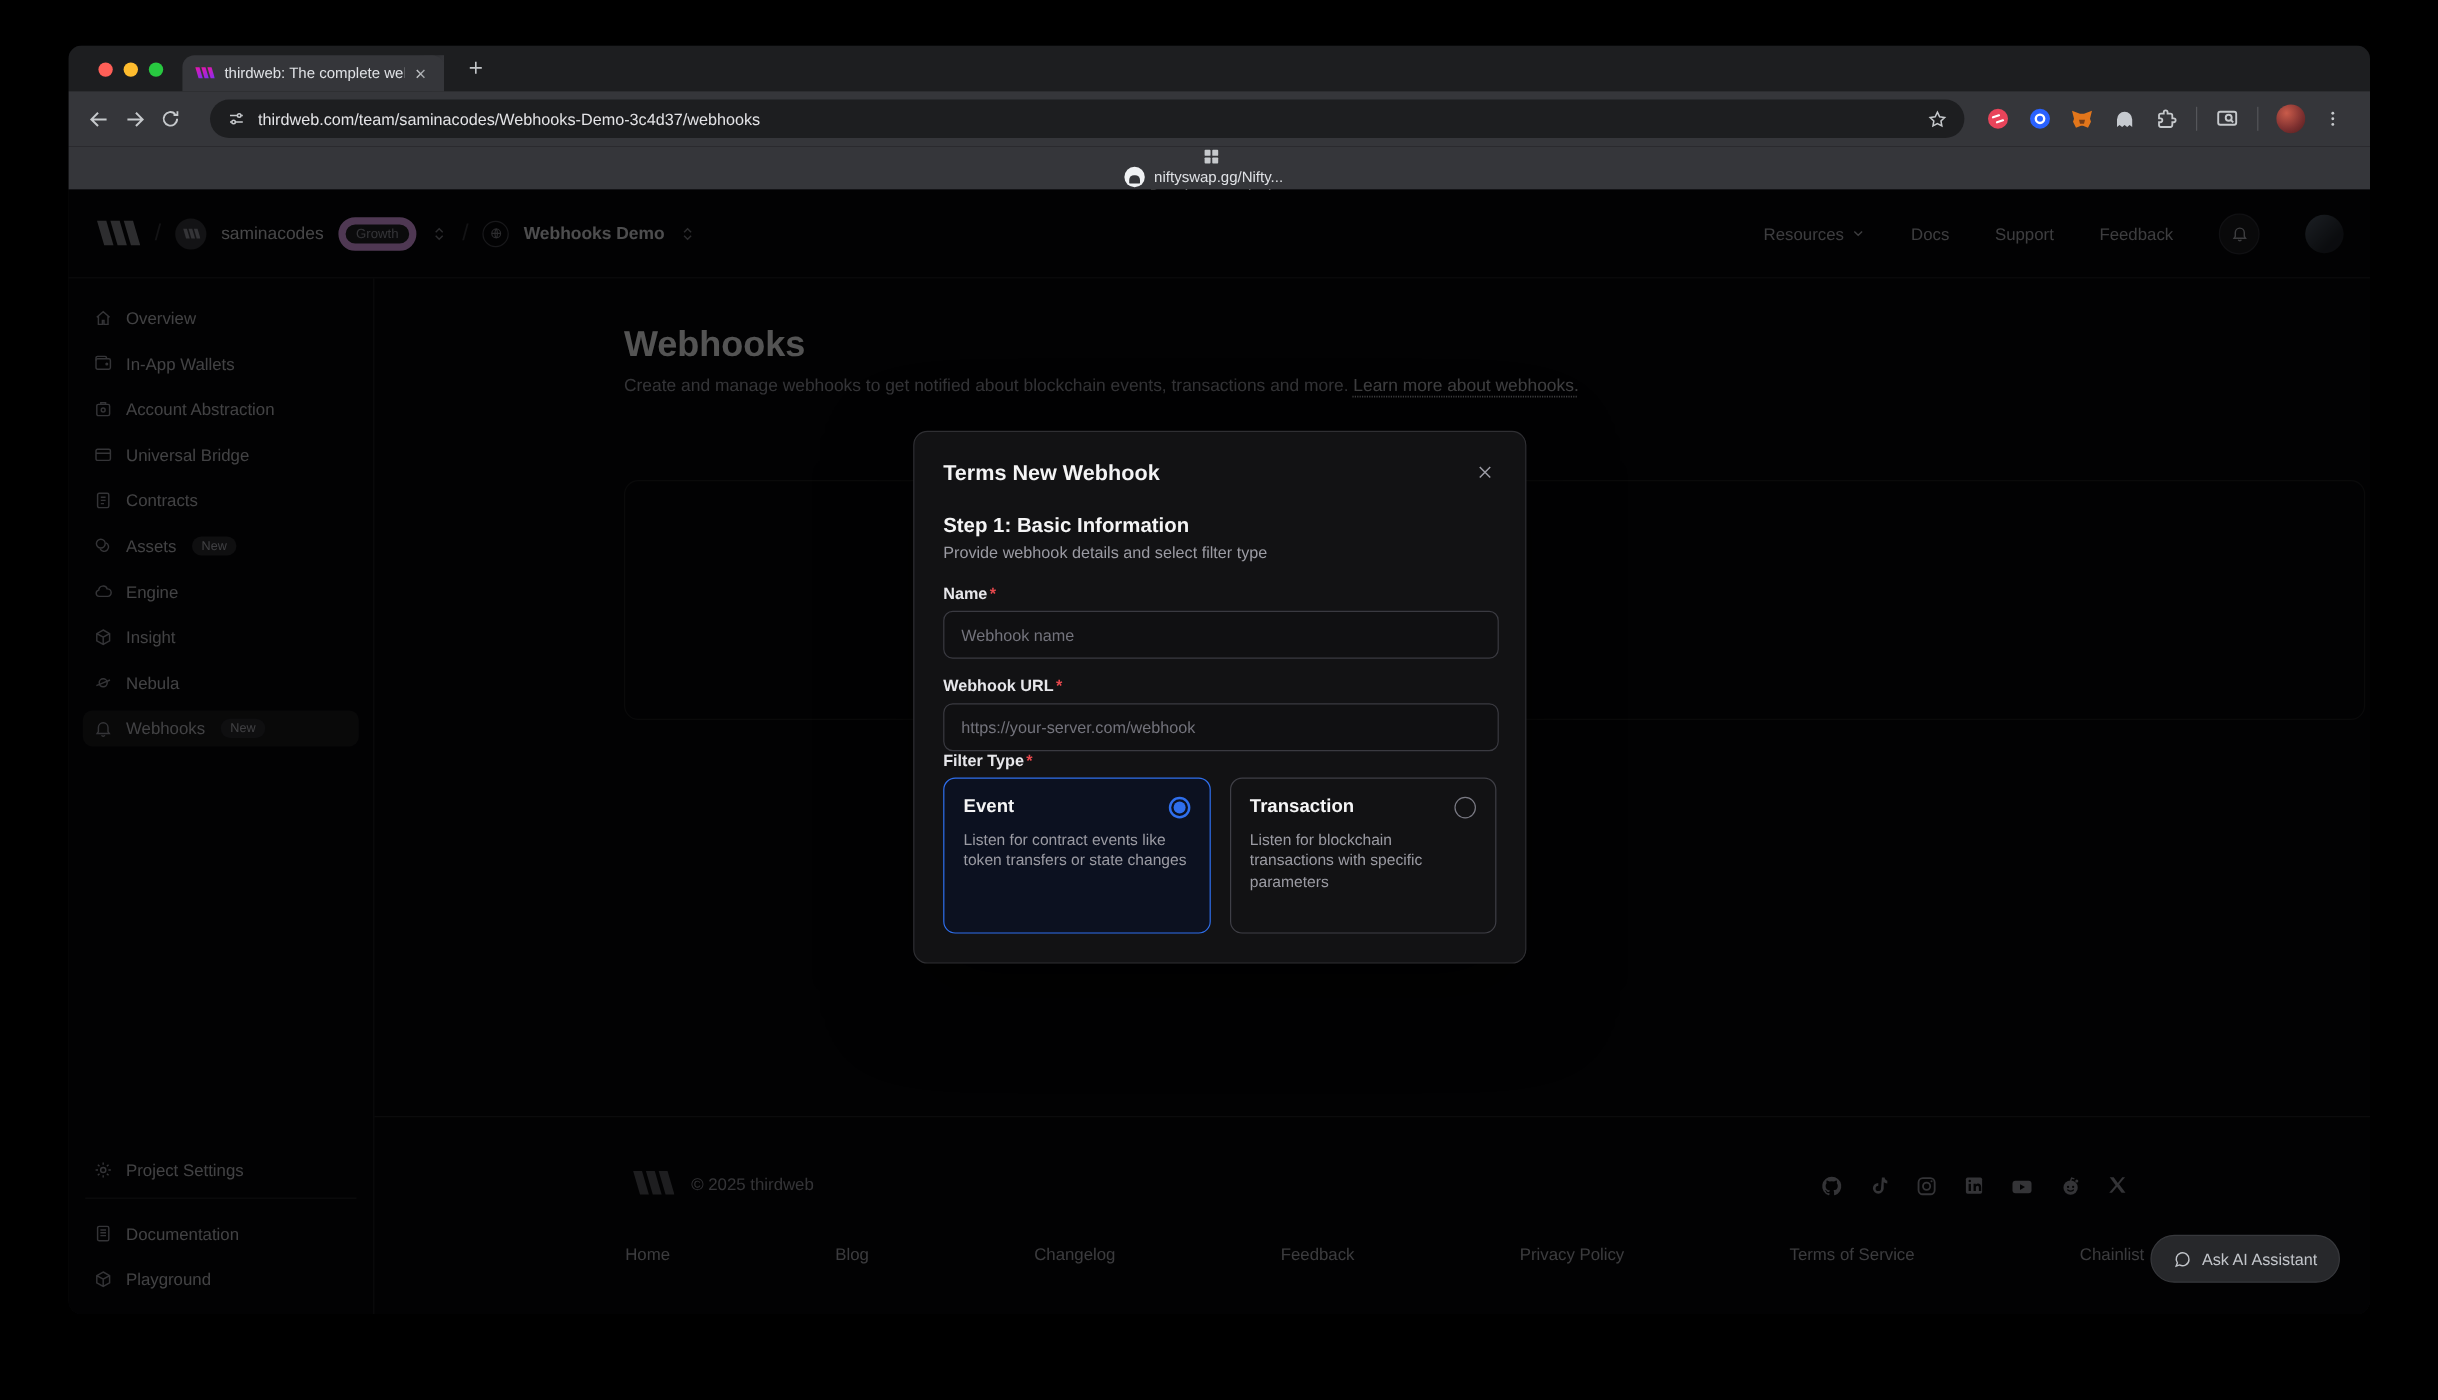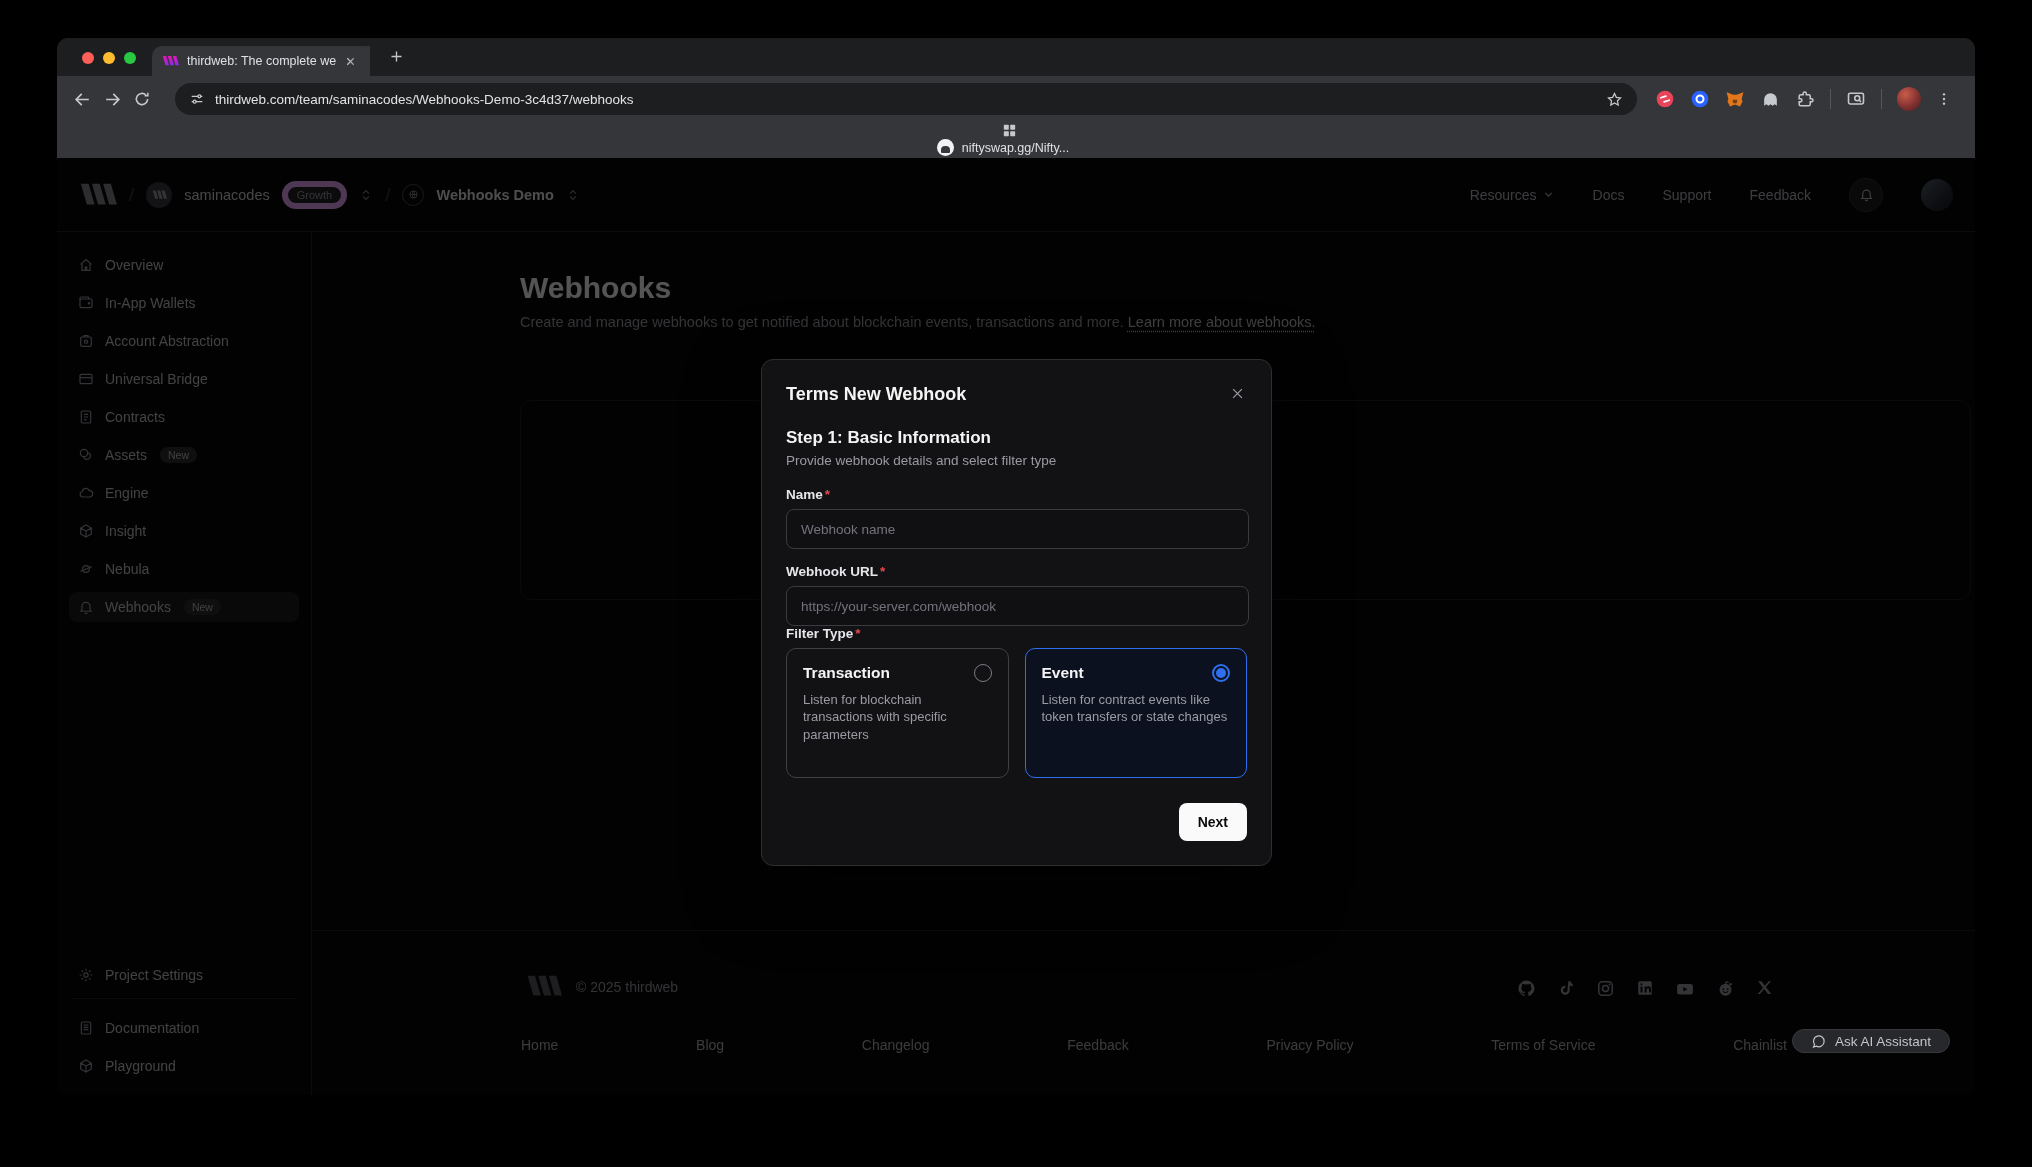--- a/index.html
+++ b/index.html
@@ -83,21 +83,21 @@
   .page-desc a { color:#c0c0c6; text-decoration:underline dotted; text-underline-offset:4px; }
   .empty-card { position:absolute; left:463px; top:242px; right:4px; height:200px;
     border:1px solid rgba(255,255,255,0.09); border-radius:12px; }
 
   
   .app-footer { position:absolute; left:255px; right:0; top:772px; bottom:0; border-top:1px solid #222227; }
   .foot-brand { position:absolute; left:214px; top:44px; display:flex; align-items:center; gap:14px; color:#9d9da6; font-size:14px; }
   .foot-social { position:absolute; right:202px; top:48px; display:flex; gap:21px; color:#9d9da6; }
   .foot-links { position:absolute; left:209px; right:188px; top:106px; display:flex; justify-content:space-between; }
   .foot-links a { color:#b4b4bb; font-size:14px; text-decoration:none; }
-  .ai-btn { position:absolute; right:25px; top:98px; height:24px; z-index:12; display:flex; align-items:center; gap:9px;
+  .ai-btn { position:absolute; right:25px; top:98px; height:40px; z-index:12; display:flex; align-items:center; gap:9px;
     background:#27282b; border:1px solid #37383c; border-radius:999px; padding:0 18px; color:#c2c5ca; font-size:13.5px; }
 
   
   .dim { position:absolute; inset:0; background:rgba(0,0,0,0.67); z-index:10; }
   .modal { position:absolute; left:704px; top:201px; width:511px; z-index:20; background:#121214;
     border:1px solid #2f2f33; border-radius:12px; padding:24px; box-shadow:0 24px 70px rgba(0,0,0,.75); }
   .modal-head { display:flex; align-items:flex-start; justify-content:space-between; }
   .modal-title { color:#f4f4f5; font-size:18px; font-weight:600; }
   .modal-close { background:none; border:none; color:#9a9aa3; display:flex; padding:2px; cursor:pointer; }
   .step-title { color:#f4f4f5; font-size:17px; font-weight:600; margin-top:23px; }
@@ -552,35 +552,32 @@
       <div class="step-desc">Provide webhook details and select filter type</div>
 
       <label class="field-label lab-name"><span>Name</span><span class="req">*</span></label>
       <input class="text-input" placeholder="Webhook name" style="">
 
       <label class="field-label lab-url"><span>Webhook URL</span><span class="req">*</span></label>
       <input class="text-input" placeholder="https://your-server.com/webhook" style="">
 
       <label class="field-label lab-filter"><span>Filter Type</span><span class="req">*</span></label>
       <div class="filter-cards">
+        <div class="filter-card selected">
+          <div class="card-top">
+            <span class="card-title">Event</span>
+            <span class="radio checked"></span>
+          </div>
+          <p class="card-desc">Listen for contract events like token transfers or state changes</p>
+        </div>
         <div class="filter-card">
           <div class="card-top">
             <span class="card-title">Transaction</span>
             <span class="radio"></span>
           </div>
           <p class="card-desc">Listen for blockchain transactions with specific parameters</p>
         </div>
-        <div class="filter-card selected">
-          <div class="card-top">
-            <span class="card-title">Event</span>
-            <span class="radio checked"></span>
-          </div>
-          <p class="card-desc">Listen for contract events like token transfers or state changes</p>
-        </div>
-      </div>
-
-      <div class="modal-foot">
-        <button class="next-btn">Next</button>
-      </div>
+      </div>
+
     </div>
 
   </div>
 </div>
 
 </body></html>

